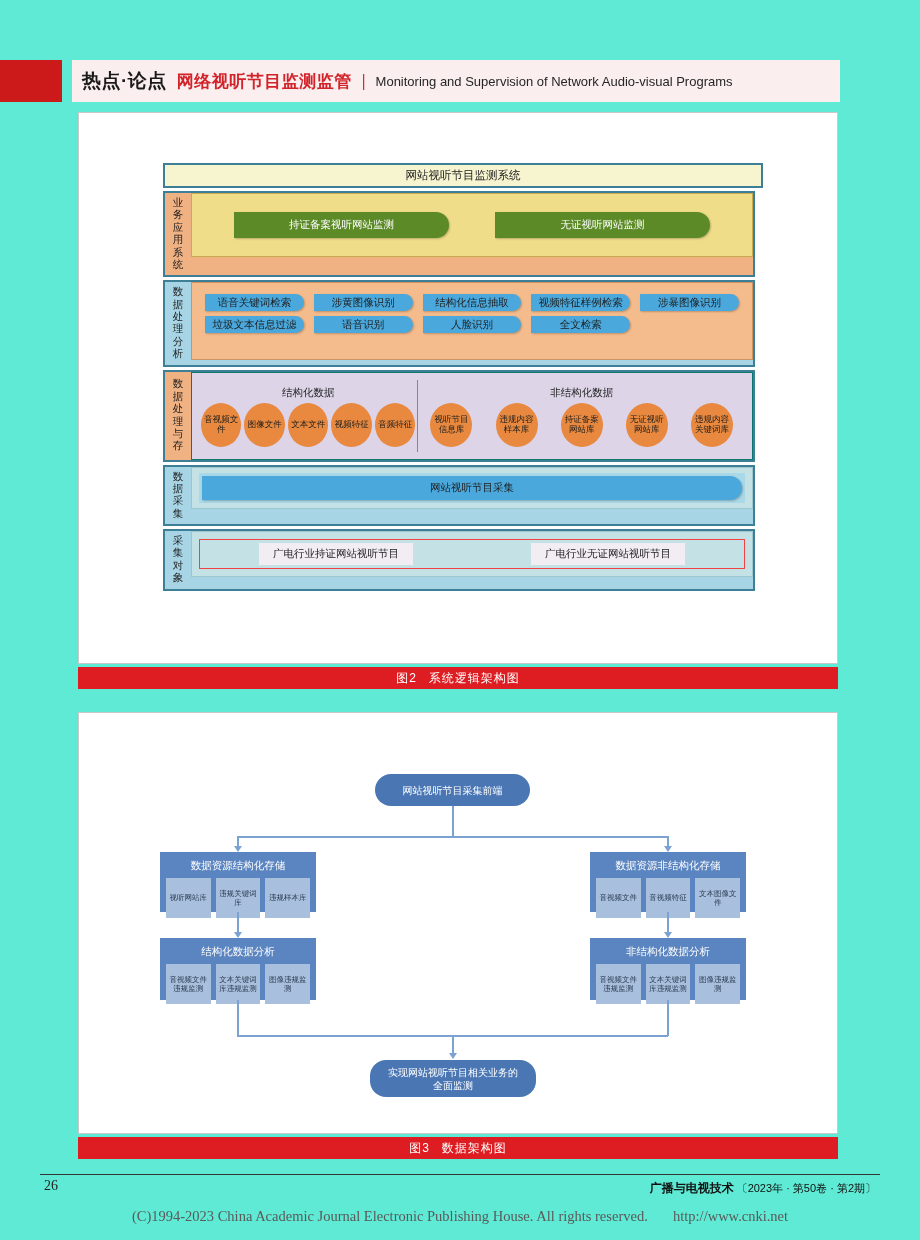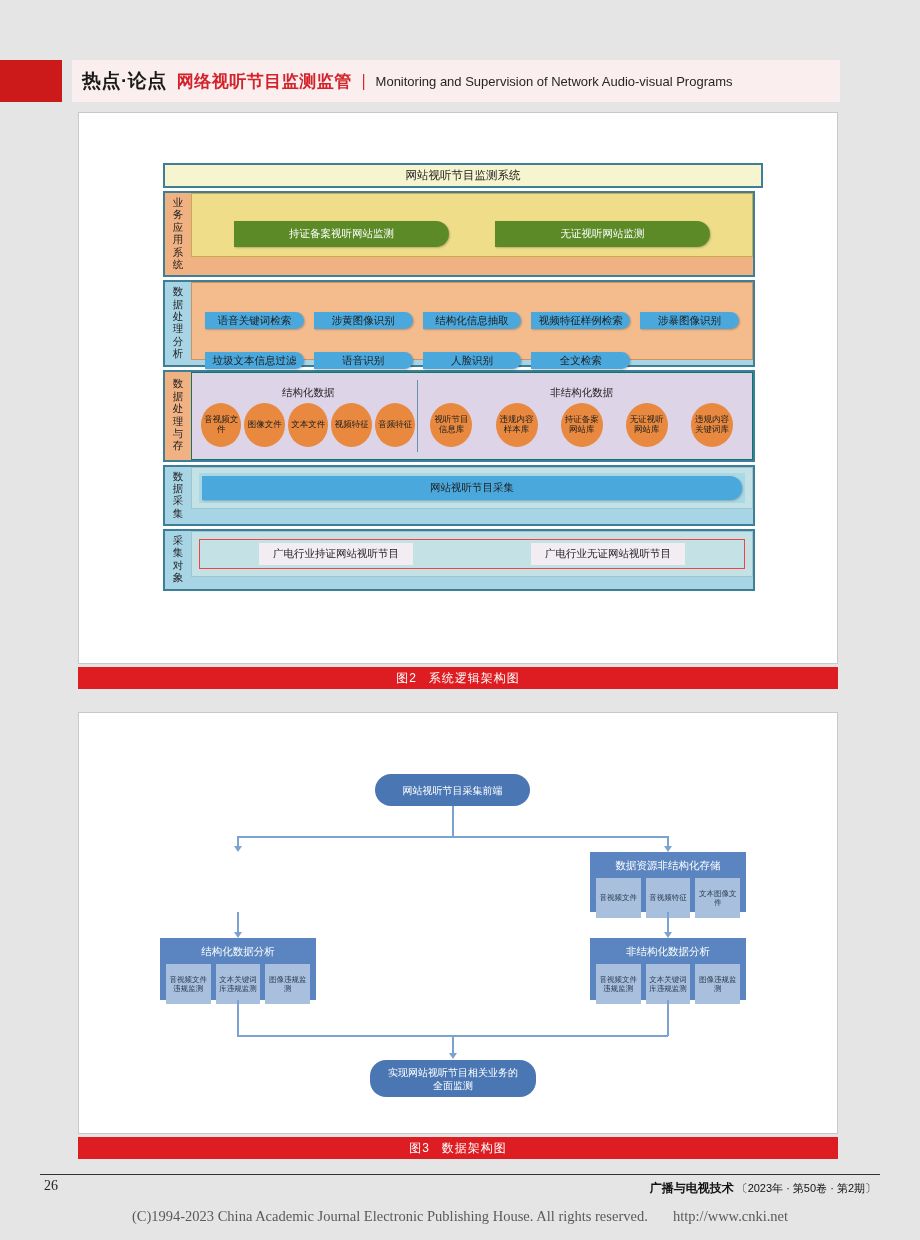--- a/index.html
+++ b/index.html
@@ -2,21 +2,21 @@
 <html><head>
 <meta charset="utf-8">
 <style>
   * { box-sizing: border-box; margin: 0; padding: 0; }
   html, body {
     width: 920px; height: 1240px;
     background: #ffffff;
     font-family: "Liberation Serif", "DejaVu Serif", serif;
     overflow: hidden;
   }
-  .page { position: relative; width: 920px; height: 1240px; background:#e5e5e5; }
+  .page { position: relative; width: 920px; height: 1240px; background:#5eead4; }
 
   
   .header { position:absolute; left:0; top:60px; width:920px; height:42px; }
   .header-redblock { position:absolute; left:0; top:0; width:62px; height:42px; background:#cc1a1a; }
   .header-band { position:absolute; left:72px; top:0; width:768px; height:42px; background:#fbeeee; }
   .header-inner { position:absolute; left:82px; top:0; height:42px; display:flex; align-items:center; gap:10px; }
   .hdr-col1 { font-family:"Liberation Sans","DejaVu Sans",sans-serif; font-weight:bold; font-size:19px; color:#1a1a1a; letter-spacing:0.5px; }
   .hdr-col2 { font-family:"Liberation Sans","DejaVu Sans",sans-serif; font-weight:bold; font-size:17px; color:#d2232a; letter-spacing:0.5px; }
   .hdr-bar { color:#d2232a; font-weight:bold; font-size:17px; }
   .hdr-col3 { font-family:"Liberation Sans","DejaVu Sans",sans-serif; font-size:13px; color:#262626; }
@@ -55,21 +55,20 @@
   .body-orange { background:#f4bb8c; border:1px solid #cf9363; }
   .body-lilac  { background:#ddd4e8; border:1px solid #0f766e; }
   .body-paleblue { background:#c4e2e6; border:1px solid #9dc6cf; }
 
   
   .tab {
     display:flex; align-items:center; justify-content:center;
     font-size:10.5px; color:#1d1d1d;
     border-top-right-radius:13px; border-bottom-right-radius:13px;
     box-shadow: 1px 1px 2px rgba(0,0,0,0.22);
-    margin-top: 18px;
   }
   .tab-green { background:#5b8a26; color:#fff; }
   .tab-blue  { background:#4aa8dd; color:#1d1d1d; }
 
   
   #lay-biz .layer-body { height:64px; display:flex; align-items:center; }
   #lay-biz .inner { width:100%; height:100%; display:flex; align-items:center;
      justify-content:space-around; padding:0 12px; }
   #lay-biz .tab { width:215px; height:26px; }
 
@@ -289,20 +288,28 @@
 
     <div class="f3 pill" style="left:297px; top:62px; width:155px; height:32px;">网站视听节目采集前端</div>
 
     <div class="conn" style="left:374px; top:94px; width:1.5px; height:30px;"></div>
     <div class="conn" style="left:159px; top:124px; width:431px; height:1.5px;"></div>
     <div class="conn" style="left:159px; top:124px; width:1.5px; height:12px;"></div>
     <div class="conn" style="left:589px; top:124px; width:1.5px; height:12px;"></div>
     <div class="arrowhead" style="left:156px; top:134px;"></div>
     <div class="arrowhead" style="left:586px; top:134px;"></div>
 
+    <div class="f3 grpbox" style="left:82px; top:140px; width:156px; height:60px;">
+      <div class="gtitle">数据资源结构化存储</div>
+      <div class="gitems">
+        <div class="gitem">视听网站库</div>
+        <div class="gitem">违规关键词库</div>
+        <div class="gitem">违规样本库</div>
+      </div>
+    </div>
 
     <div class="f3 grpbox" style="left:512px; top:140px; width:156px; height:60px;">
       <div class="gtitle">数据资源非结构化存储</div>
       <div class="gitems">
         <div class="gitem">音视频文件</div>
         <div class="gitem">音视频特征</div>
         <div class="gitem">文本图像文件</div>
       </div>
     </div>
 

